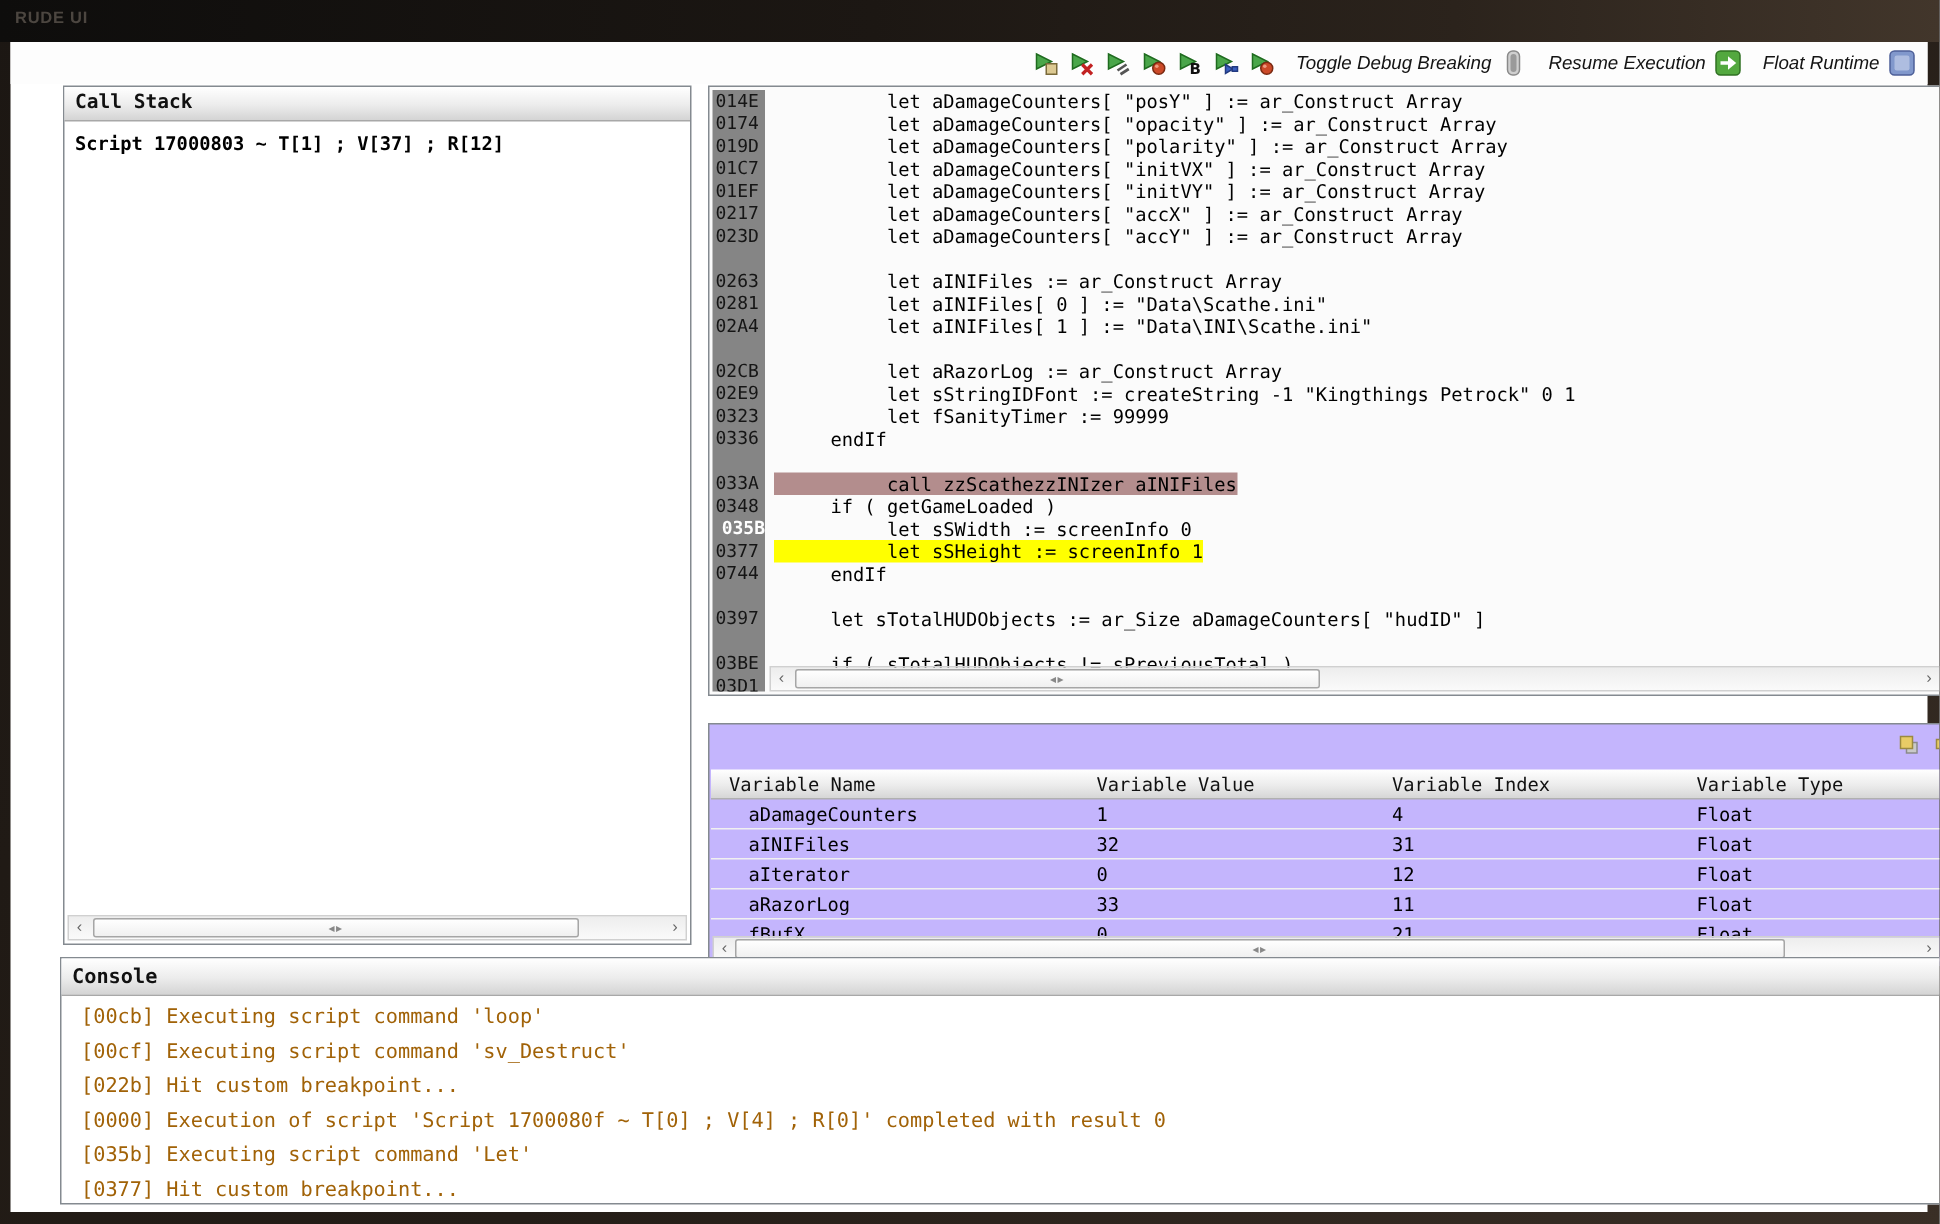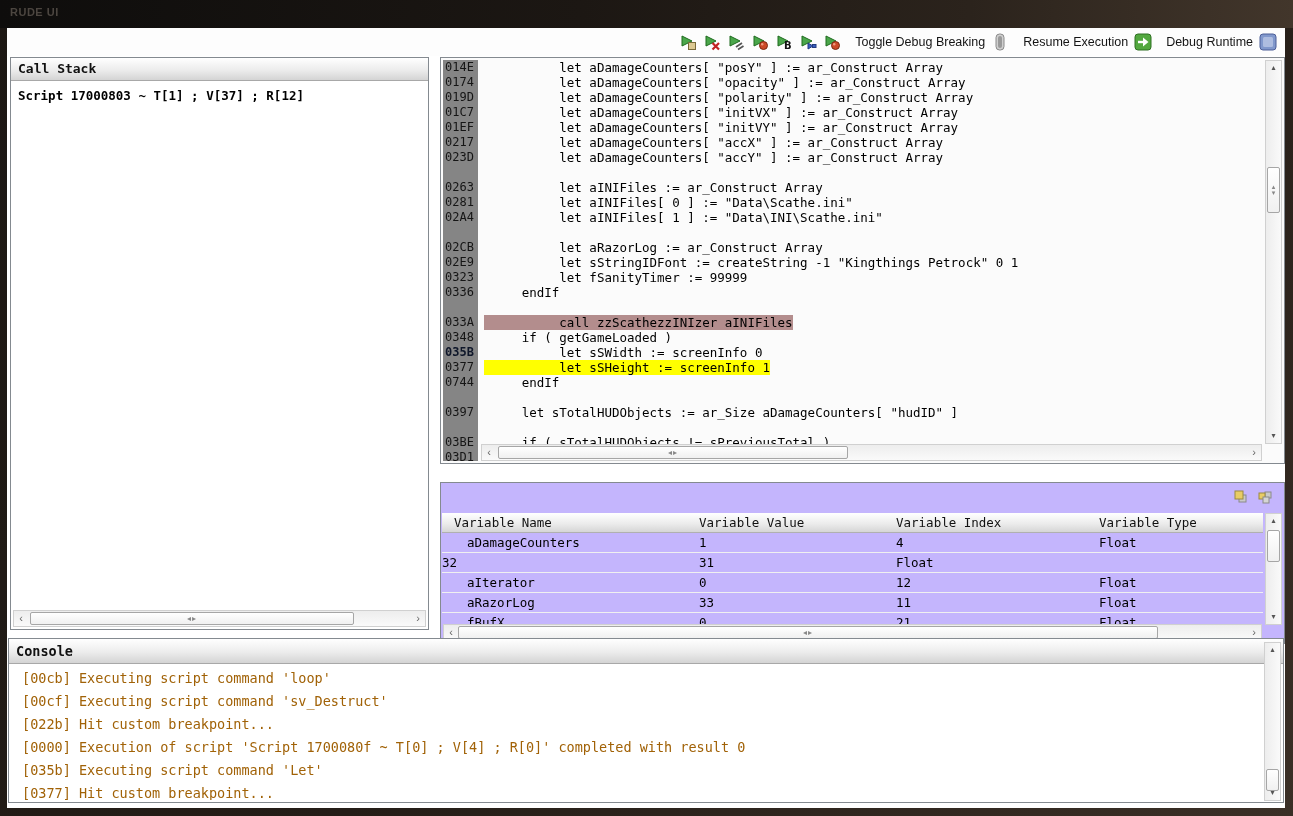--- a/index.html
+++ b/index.html
@@ -8,38 +8,38 @@
          font-family:"Liberation Sans",sans-serif;overflow:hidden;}
   .titlebar{position:absolute;left:0;top:0;width:1293px;height:28px;
             background:linear-gradient(to right,#0e0d0c 0%,#1c1713 45%,#2b231c 75%,#42362b 100%);}
   .title{position:absolute;left:10px;top:6px;font-size:11px;font-weight:bold;color:#4c4640;letter-spacing:.5px;}
   .inner{position:absolute;left:7px;top:28px;width:1278px;height:780px;background:#ffffff;}
 
   
   .toolbar{position:absolute;left:0;top:0;width:1278px;height:28px;background:#fdfdfd;
            display:flex;align-items:center;justify-content:flex-end;gap:6px;padding-right:8px;box-sizing:border-box;}
   .tb-icon{width:18px;height:18px;display:inline-flex;align-items:center;justify-content:center;cursor:pointer;}
-  .tb-label{font-size:12.5px;color:#141414;margin-left:8px;cursor:pointer;white-space:nowrap;}
-
-  
-  .panel{position:absolute;border:1px solid #848a90;background:#fbfbfb;box-sizing:border-box;}
+  .tb-label{font-size:12.5px;color:#141414;margin-left:8px;cursor:pointer;white-space:nowrap;font-style:italic;}
+
+  
+  .panel{position:absolute;border:1px solid #848a90;background:#fbfbfb;box-sizing:border-box;margin-left:32px;}
   .pane-header{background:linear-gradient(#ffffff,#ececec 55%,#d4d4d4);border-bottom:1px solid #a8a8a8;
                font-family:"DejaVu Sans Mono",monospace;font-weight:bold;color:#111;}
 
   
   .cs-panel{left:3px;top:29px;width:419px;height:573px;background:#fff;}
   .cs-header{height:22px;line-height:22px;font-size:13px;padding-left:7px;}
   .cs-entry{font-family:"DejaVu Sans Mono",monospace;font-size:12.5px;font-weight:bold;color:#000;
             padding:7px 0 0 7px;white-space:pre;}
 
   
   .code-panel{left:433px;top:29px;width:845px;height:407px;}
   .gutter{position:absolute;left:2px;top:2px;width:35px;height:401px;background:#858585;overflow:hidden;}
   .addr{height:15px;line-height:15px;font-family:"DejaVu Sans Mono",monospace;font-size:12px;color:#151515;padding-left:2px;}
-  .addr-red{color:#0f172a;font-weight:bold;}
+  .addr-red{color:#ffffff;font-weight:bold;text-align:right;}
   .code-lines{position:absolute;left:38px;top:2px;right:21px;height:401px;overflow:hidden;}
   .code-line{height:15px;line-height:15px;font-family:"DejaVu Sans Mono",monospace;font-size:12.5px;color:#000;
              white-space:pre;padding-left:5px;}
   .hl-mauve{background:#b38d8d;}
   .hl-yellow{background:#ffff00;}
 
   
   .vscroll{position:absolute;width:17px;background:linear-gradient(to right,#ededed,#fafafa);border:1px solid #d0d0d0;box-sizing:border-box;}
   .hscroll{position:absolute;height:17px;background:linear-gradient(#ededed,#fafafa);border:1px solid #d0d0d0;box-sizing:border-box;}
   .sb-up,.sb-down{position:absolute;left:0;width:15px;height:14px;text-align:center;font-size:8px;line-height:14px;color:#555;cursor:pointer;}
@@ -138,21 +138,21 @@
 
       <span class="tb-label">Resume Execution</span>
       <span class="tb-icon">
         <svg width="18" height="18" viewBox="0 0 18 18">
             <rect x="1" y="1" width="16" height="16" rx="3" fill="#53a83f" stroke="#2f7022"></rect>
             <path d="M4 9 h6" stroke="#fff" stroke-width="2.4"></path>
             <polygon points="9,4.5 14.5,9 9,13.5" fill="#fff"></polygon>
           </svg>
       </span>
 
-      <span class="tb-label">Debug Runtime</span>
+      <span class="tb-label">Float Runtime</span>
       <span class="tb-icon">
         <svg width="18" height="18" viewBox="0 0 18 18">
             <rect x="1" y="1" width="16" height="16" rx="3" fill="#8198cc" stroke="#4d5f98"></rect>
             <rect x="4" y="4" width="10" height="10" rx="1.5" fill="#aebde0"></rect>
           </svg>
       </span>
     </div>
 
     <div class="panel cs-panel">
       <div class="pane-header cs-header">
@@ -263,20 +263,21 @@
         <div class="var-hcell">Variable Type</div>
       </div>
       <div class="var-rows">
           <div class="var-row">
             <div class="var-cell c0">aDamageCounters</div>
             <div class="var-cell c1">1</div>
             <div class="var-cell c2">4</div>
             <div class="var-cell c3">Float</div>
           </div>
           <div class="var-row">
+            <div class="var-cell c0">aINIFiles</div>
             <div class="var-cell c1">32</div>
             <div class="var-cell c2">31</div>
             <div class="var-cell c3">Float</div>
           </div>
           <div class="var-row">
             <div class="var-cell c0">aIterator</div>
             <div class="var-cell c1">0</div>
             <div class="var-cell c2">12</div>
             <div class="var-cell c3">Float</div>
           </div>

